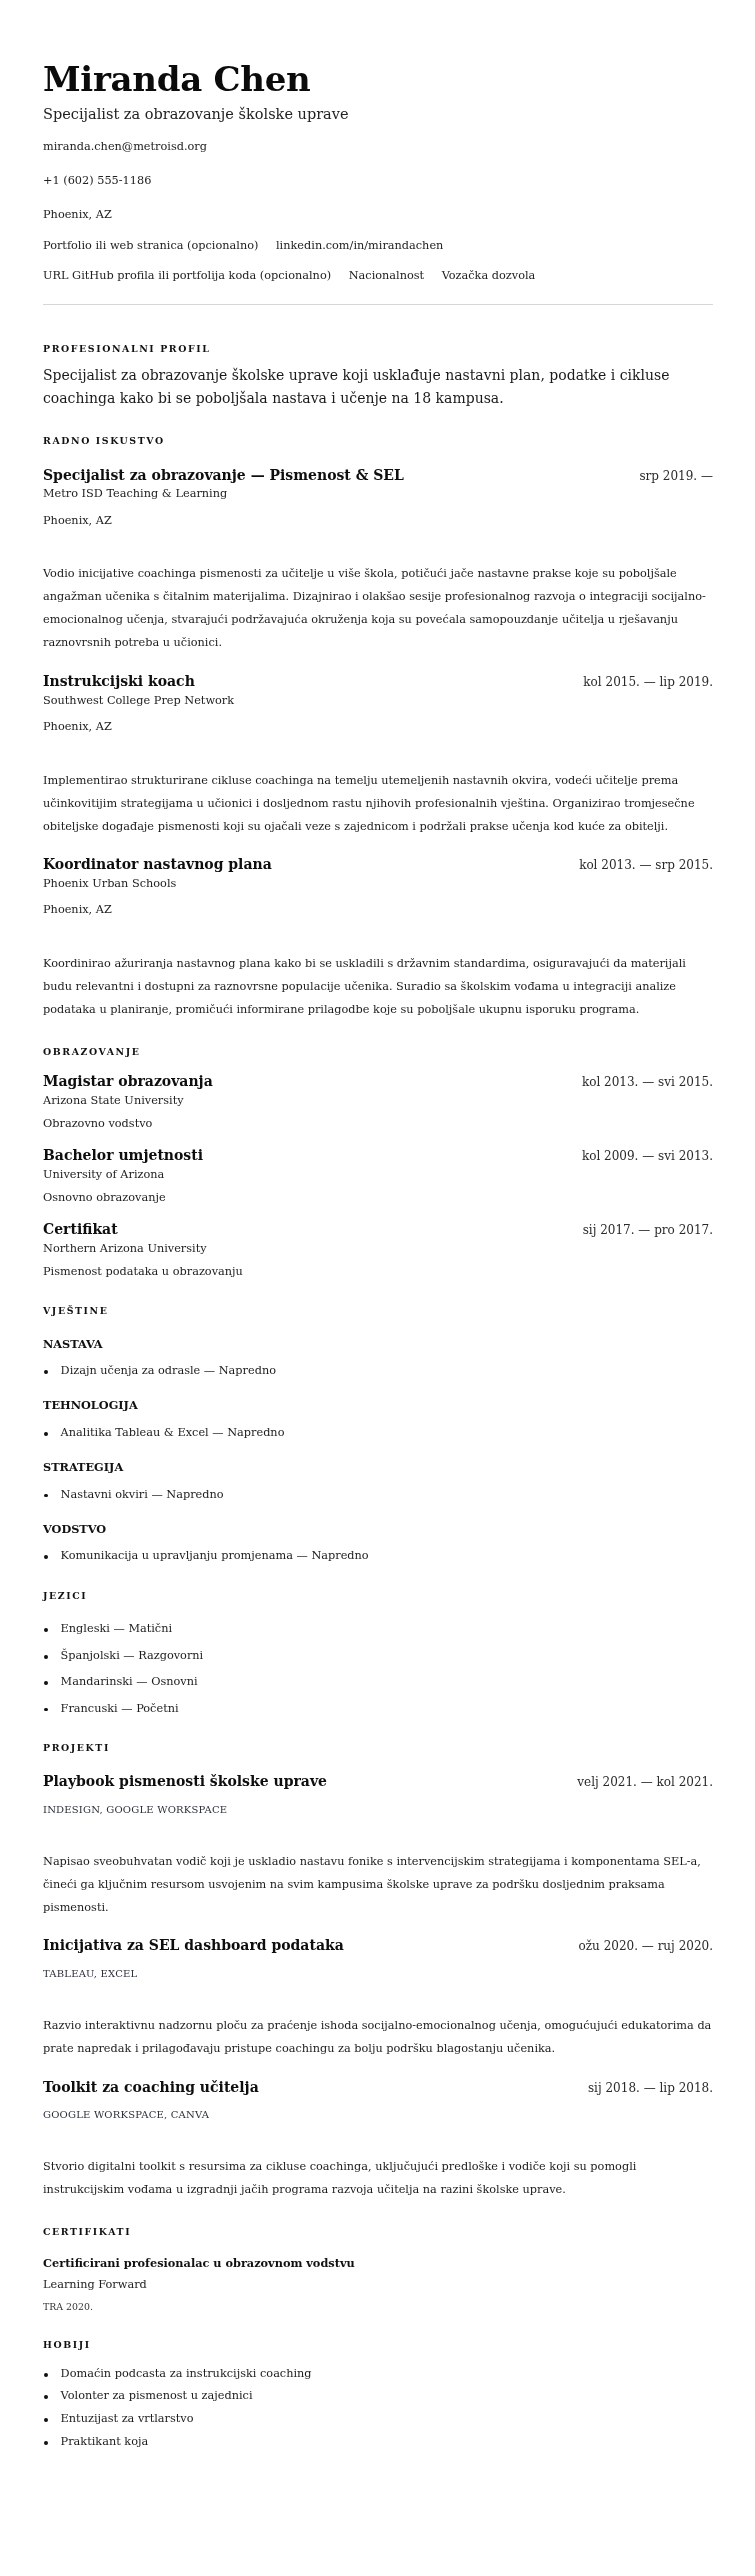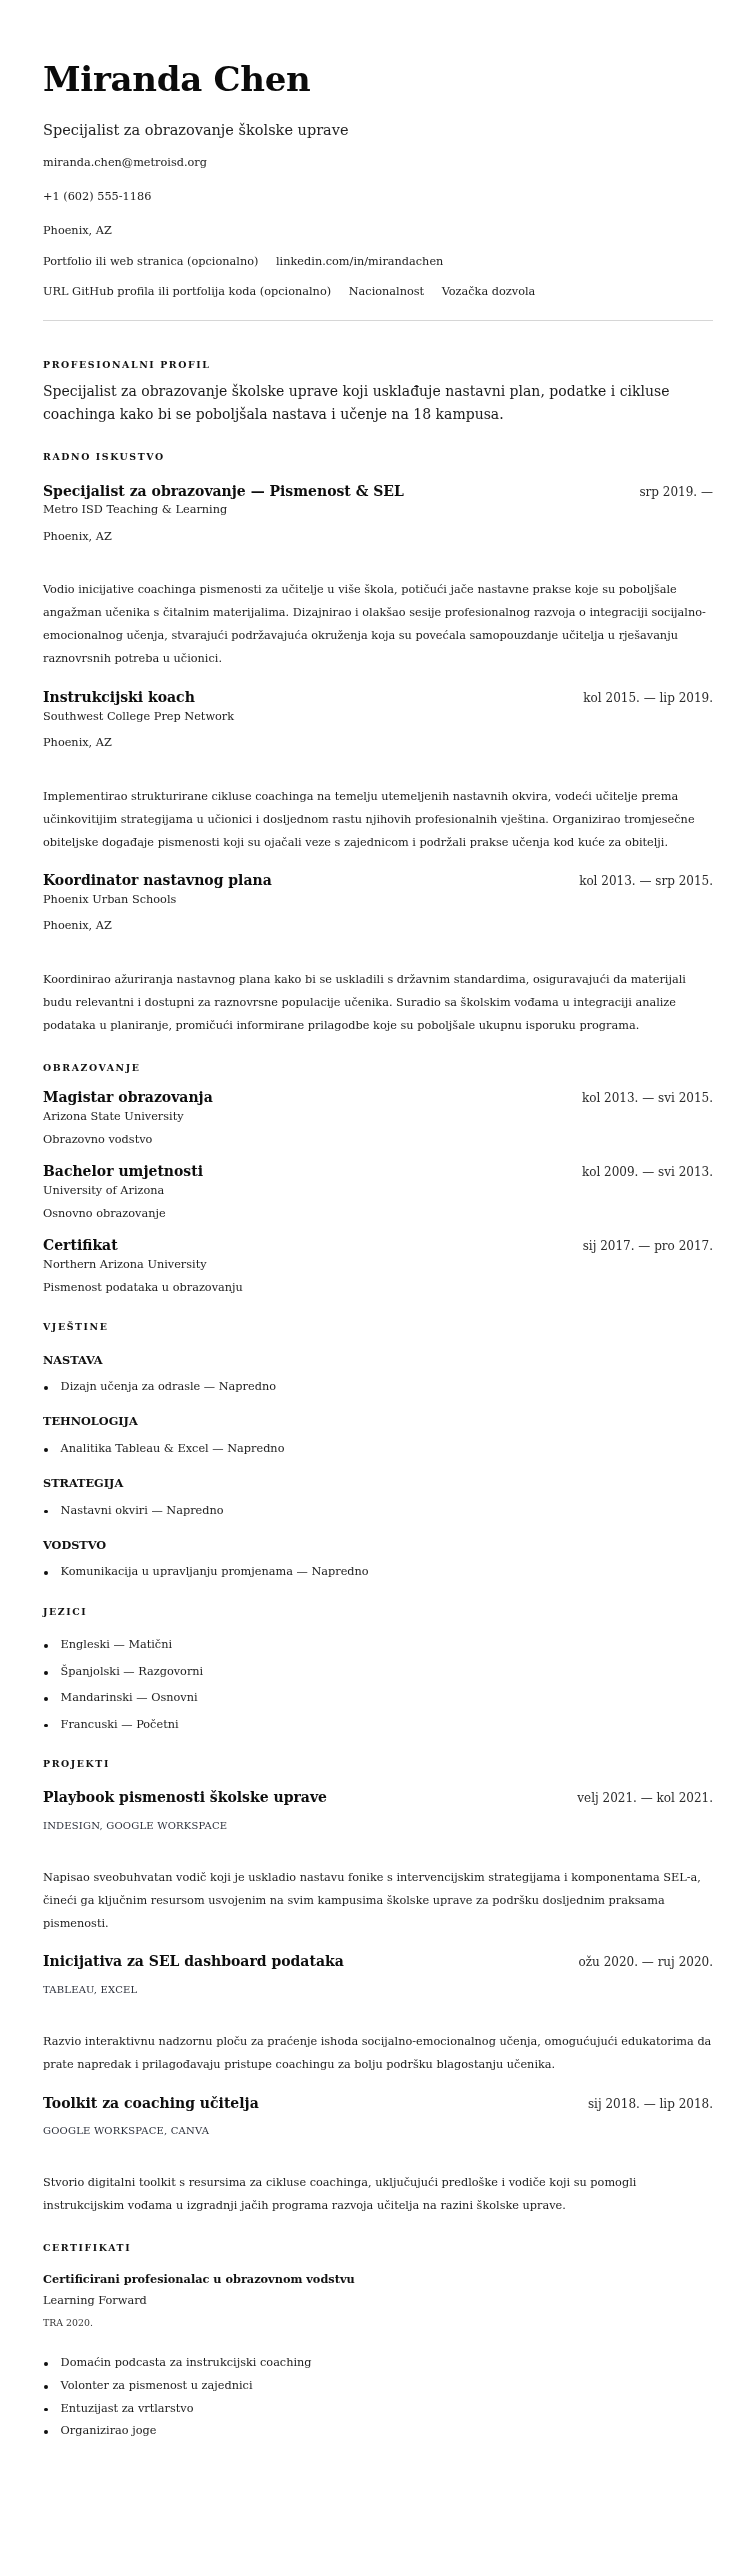--- a/index.html
+++ b/index.html
@@ -17,21 +17,21 @@
     font-size: 34px;
     font-weight: bold;
     line-height: 43px;
     color: #0b0b0b;
     letter-spacing: -0.3px;
   }
   .headline {
     font-size: 14.5px;
     line-height: 21.4px;
     color: #222;
-    margin-top: 19px;
+    margin-top: 3px;
   }
   .contact-row {
     font-size: 11.3px;
     line-height: 16.4px;
     color: #222;
     display: flex;
     gap: 17.6px;
     flex-wrap: wrap;
   }
   .contact-row.first { margin-top: 14px; flex-direction: column; }
@@ -327,22 +327,23 @@
   <section class="section">
     <h2 class="section-title">CERTIFIKATI</h2>
     <div>
       <div class="cert-name">Certificirani profesionalac u obrazovnom vodstvu</div>
       <div class="cert-issuer">Learning Forward</div>
       <div class="cert-date">TRA 2020.</div>
     </div>
   </section>
 
   <section class="section">
+    <h2 class="section-title">HOBIJI</h2>
     <ul class="bullet-list hobby-list">
       <li><span class="dot"></span><span>Domaćin podcasta za instrukcijski coaching</span></li>
       <li><span class="dot"></span><span>Volonter za pismenost u zajednici</span></li>
       <li><span class="dot"></span><span>Entuzijast za vrtlarstvo</span></li>
-      <li><span class="dot"></span><span>Organizirao joge</span></li>
+      <li><span class="dot"></span><span>Praktikant koja</span></li>
     </ul>
   </section>
 
 </div>
 
 
 </body></html>

